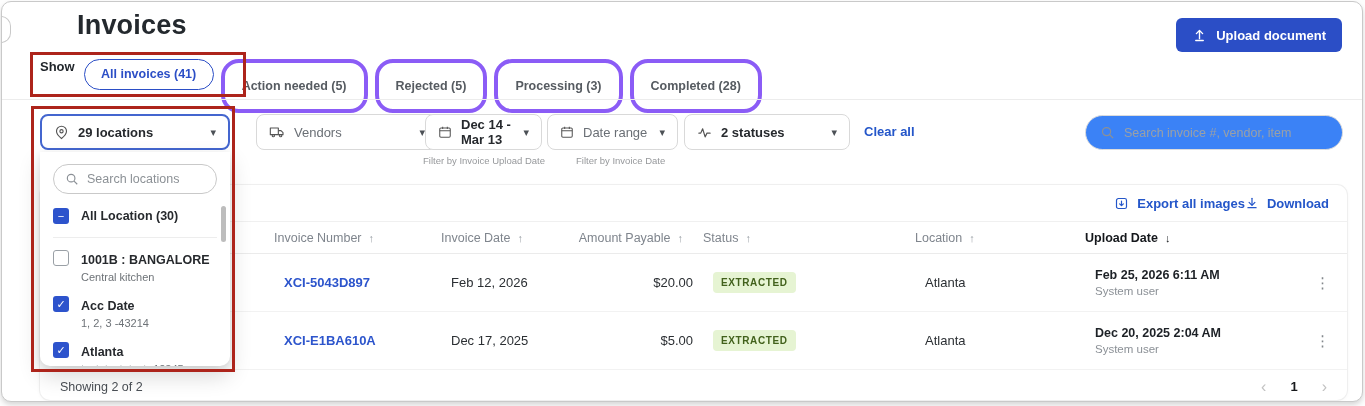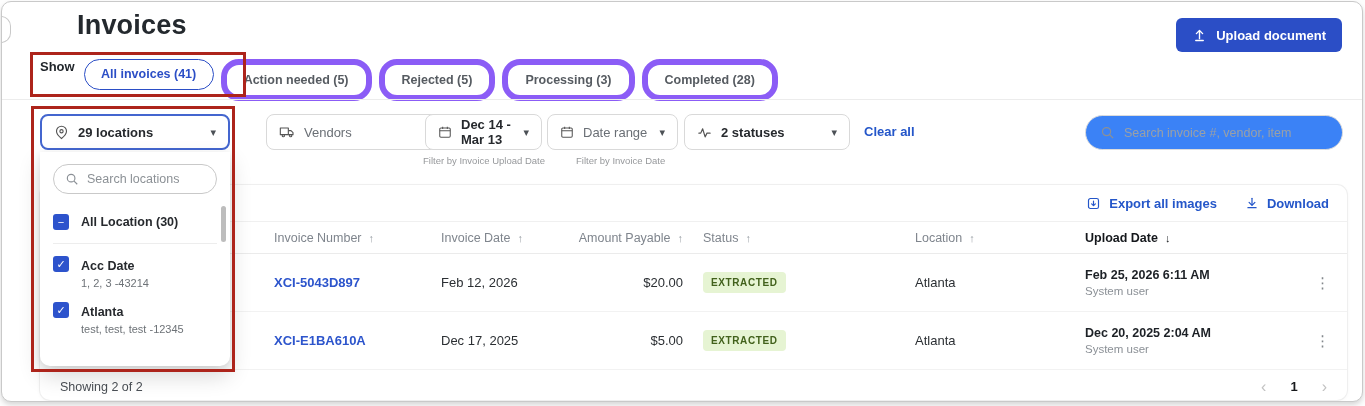--- a/index.html
+++ b/index.html
@@ -16,84 +16,84 @@
                 color: #24292e; letter-spacing: .2px; margin-left: 38px; }
 
   .upload-btn { position: absolute; right: 20px; top: 16px; height: 34px; display: flex;
                 align-items: center; gap: 9px; padding: 0 16px; background: #2b4ec6;
                 border: none; border-radius: 6px; color: #fff; font-size: 13px; font-weight: 700;
                 cursor: pointer; }
   .upload-btn svg { display: block; }
 
   .tabs-row { position: absolute; left: 38px; top: 57px; display: flex; align-items: flex-start; gap: 7px; }
   .show-label { font-size: 13px; font-weight: 700; color: #1f2429; margin-right: 2px; }
-  .chip { background: #fff; border: 6px solid #8b5cf6; border-radius: 18px; padding: 8px 17px;
+  .chip { background: #fff; border: 4px solid #8b5cf6; border-radius: 18px; padding: 16px 17px;
           font-size: 12.5px; font-weight: 600; color: #565b61; cursor: pointer; white-space: nowrap; }
   .chip.selected { border: 1.6px solid #2b4ec6; color: #2b4ec6; font-weight: 700; padding: 7.4px 16.4px; }
 
   .hr-top { position: absolute; left: 0; top: 97px; width: 100%; height: 1px; background: #ececec; }
 
   .select { position: absolute; top: 112px; height: 36px; background: #fff; border: 1px solid #d9d9d9;
             border-radius: 8px; display: flex; align-items: center; gap: 9px; padding: 0 12px;
             font-size: 13px; color: #6a6f75; cursor: pointer; }
   .select .lbl-bold { font-weight: 700; color: #26292d; }
   .select .caret { margin-left: auto; font-size: 11px; color: #4c5156; }
   .sel-locations { left: 38px; width: 190px; border: 2px solid #4466cf; }
-  .sel-vendors   { left: 264px; width: 182px; align-items: center; }
+  .sel-vendors   { left: 254px; width: 182px; align-items: center; }
   .sel-updt      { left: 423px; width: 117px; }
   .sel-dtrange   { left: 545px; width: 131px; }
   .sel-statuses  { left: 682px; width: 166px; }
   .filter-caption { position: absolute; top: 153px; font-size: 9.5px; color: #96989b; }
   .cap-updt { left: 421px; } .cap-dtrange { left: 574px; }
   .clear-all { position: absolute; left: 862px; top: 122px; font-size: 13px; font-weight: 700;
                color: #2456c9; cursor: pointer; }
 
   .search-pill { position: absolute; top: 113px; right: 19px; width: 258px; height: 35px;
                  border: 1px solid #dcdcdc; border-radius: 18px; background: #3b82f6;
                  display: flex; align-items: center; gap: 9px; padding: 0 14px; }
   .search-pill input { border: none; outline: none; flex: 1; font-size: 12.5px; color: #333; background: transparent; }
   .search-pill input::placeholder { color: #9aa0a6; }
 
   
   .card { position: absolute; left: 38px; top: 183px; width: 1307px; height: 215px; background: #fff;
           border-radius: 10px; box-shadow: 0 0 0 1px #efefef, 0 1px 4px rgba(0,0,0,.05); }
-  .toolbar { height: 36px; display: flex; justify-content: flex-end; align-items: center; gap: 28px;
+  .toolbar { height: 36px; display: flex; justify-content: flex-end; align-items: center; 
              padding-right: 18px; text-align: center; }
   .tool-link { display: flex; align-items: center; gap: 8px; font-size: 13px; font-weight: 700;
                color: #2456c9; cursor: pointer; }
   .grid-row { display: grid; grid-template-columns: 234px 167px 110px 132px 232px 150px 1fr 48px;
               align-items: center; }
   .thead { height: 33px; border-top: 1px solid #f0f0f0; border-bottom: 1px solid #ebebeb;
            font-size: 12.5px; color: #7f858d; }
   .th { display: flex; align-items: center; gap: 7px; }
   .th .sort { color: #9aa0a6; font-size: 11px; }
   .th.right { justify-content: flex-end; }
   .th.pad, .td.pad { padding-left: 20px; }
   .th.active { color: #15181c; font-weight: 700; }
   .th.active .sort { color: #15181c; font-weight: 700; }
-  .trow { height: 58px; border-bottom: 1px solid #f2f2f2; font-size: 13px; color: #2b2f33; }
+  .trow { height: 58px; border-bottom: 1px solid #f2f2f2; font-size: 13px; color: #2b2f33; padding-left: 10px; }
   .td.right { text-align: right; }
   .inv-link { color: #2d55cc; font-weight: 700; cursor: pointer; }
   .badge { display: inline-block; background: #e6f4d3; color: #42611c; font-size: 10px;
            font-weight: 700; letter-spacing: .6px; padding: 5px 8px; border-radius: 4px; }
   .up-main { font-weight: 700; color: #1d2126; font-size: 12.5px; }
   .up-sub { color: #8b9096; font-size: 11.5px; margin-top: 3px; }
   .kebab { text-align: center; color: #83878c; font-size: 15px; letter-spacing: 1px; cursor: pointer; }
   .tfoot { height: 33px; display: flex; justify-content: space-between; align-items: center;
            padding: 0 20px; font-size: 12.5px; color: #4a4f55; }
   .pager { display: flex; align-items: center; gap: 24px; }
   .pg-chev { color: #c2c2c2; font-size: 16px; cursor: pointer; }
   .pg-num { color: #17191c; font-weight: 700; font-size: 13px; }
 
   
   .dropdown { position: absolute; left: 38px; top: 150px; width: 190px; height: 214px; background: #fff;
               border-radius: 0 0 10px 10px; box-shadow: 0 10px 22px rgba(0,0,0,.16), 0 2px 6px rgba(0,0,0,.08);
               z-index: 10; padding: 12px 13px 10px 13px; overflow: hidden; }
   .dd-search { height: 30px; border: 1px solid #c9c9c9; border-radius: 16px; display: flex;
-               align-items: center; gap: 8px; padding: 0 11px; margin-bottom: 20px; }
+               align-items: center; gap: 8px; padding: 0 11px; margin-bottom: 14px; }
   .dd-search input { border: none; outline: none; width: 100%; font-size: 12.5px; background: transparent; }
   .dd-search input::placeholder { color: #8c9196; }
   .dd-item { display: flex; gap: 12px; align-items: flex-start; margin-bottom: 13px; cursor: pointer; }
   .dd-item .main { font-size: 12.5px; font-weight: 700; color: #26292d; line-height: 16px; }
   .dd-item .sub { font-size: 11px; color: #6d7277; margin-top: 3px; }
   .cb { width: 16px; height: 16px; border-radius: 3px; flex: 0 0 16px; display: flex;
         align-items: center; justify-content: center; font-size: 11px; color: #fff; margin-top: 0; }
   .cb.checked, .cb.indeterminate { background: #2d53cc; }
   .cb.unchecked { background: #fff; border: 1.5px solid #9aa0a6; }
   .dd-divider { height: 1px; background: #ededed; margin: 0 0 12px 0; }
@@ -308,20 +308,27 @@
       </span>
       <input type="text" placeholder="Search locations" style="">
     </div>
 
     <div class="dd-item">
       <span class="cb indeterminate">−</span>
       <span class="main">All Location (30)</span>
     </div>
     <div class="dd-divider"></div>
 
+    <div class="dd-item">
+      <span class="cb unchecked"></span>
+      <span>
+        <span class="main">1001B : BANGALORE</span>
+        <div class="sub">Central kitchen</div>
+      </span>
+    </div>
 
     <div class="dd-item">
       <span class="cb checked">✓</span>
       <span>
         <span class="main">Acc Date</span>
         <div class="sub">1, 2, 3 -43214</div>
       </span>
     </div>
 
     <div class="dd-item">

